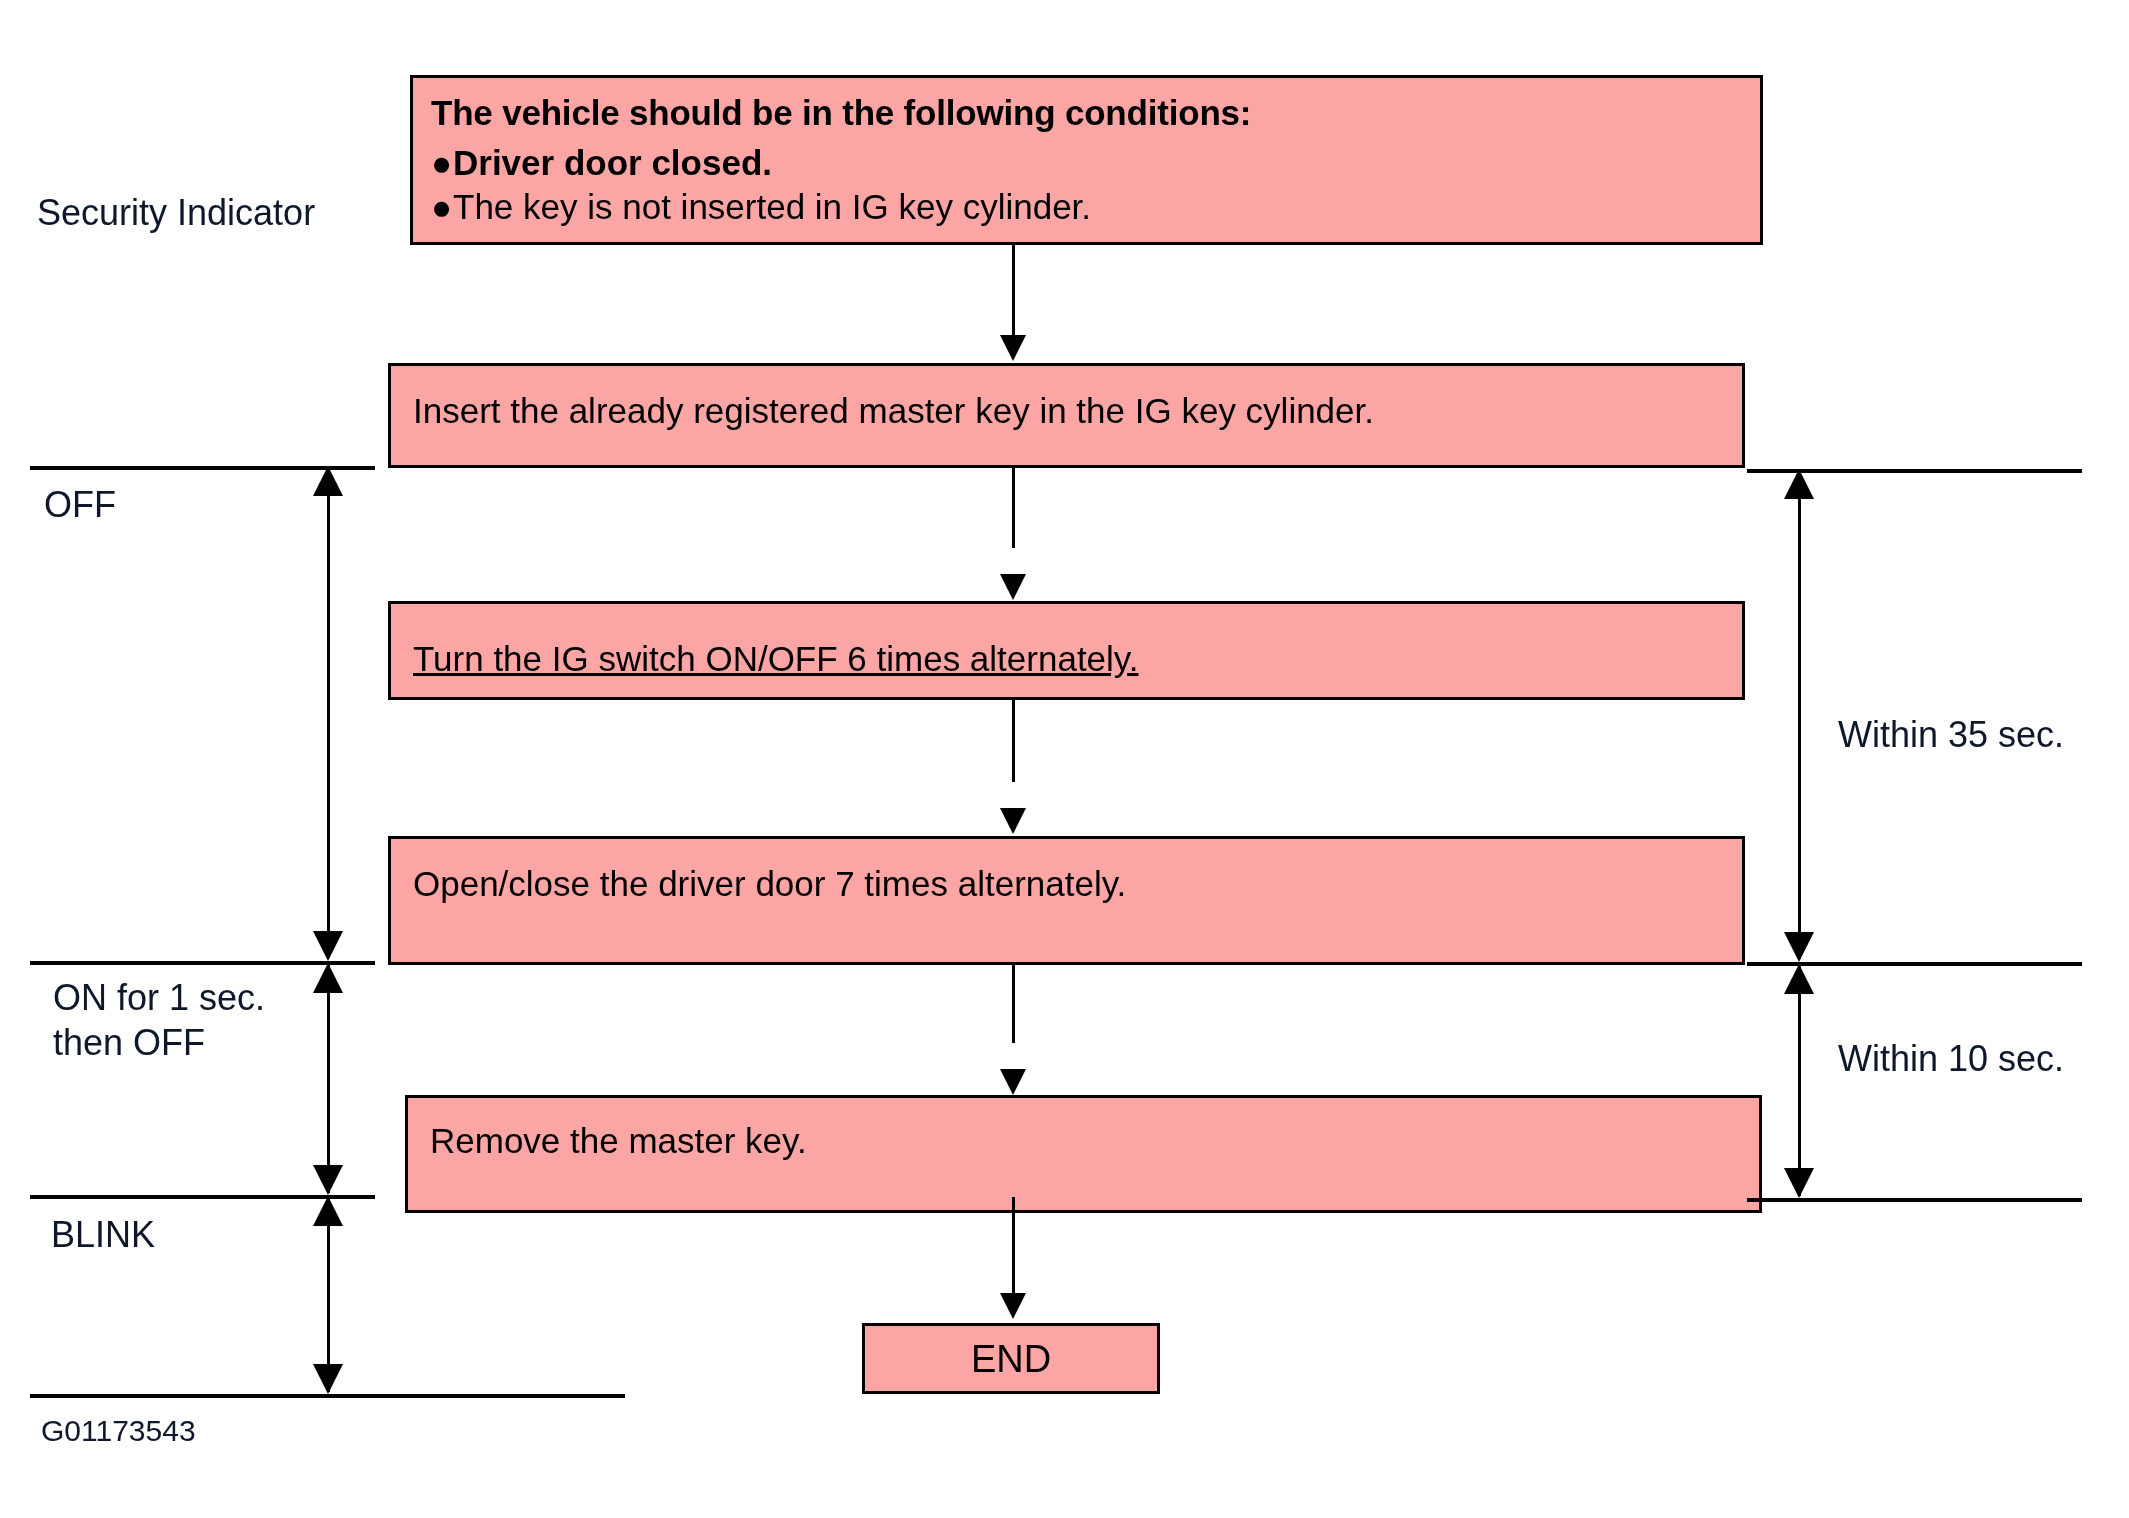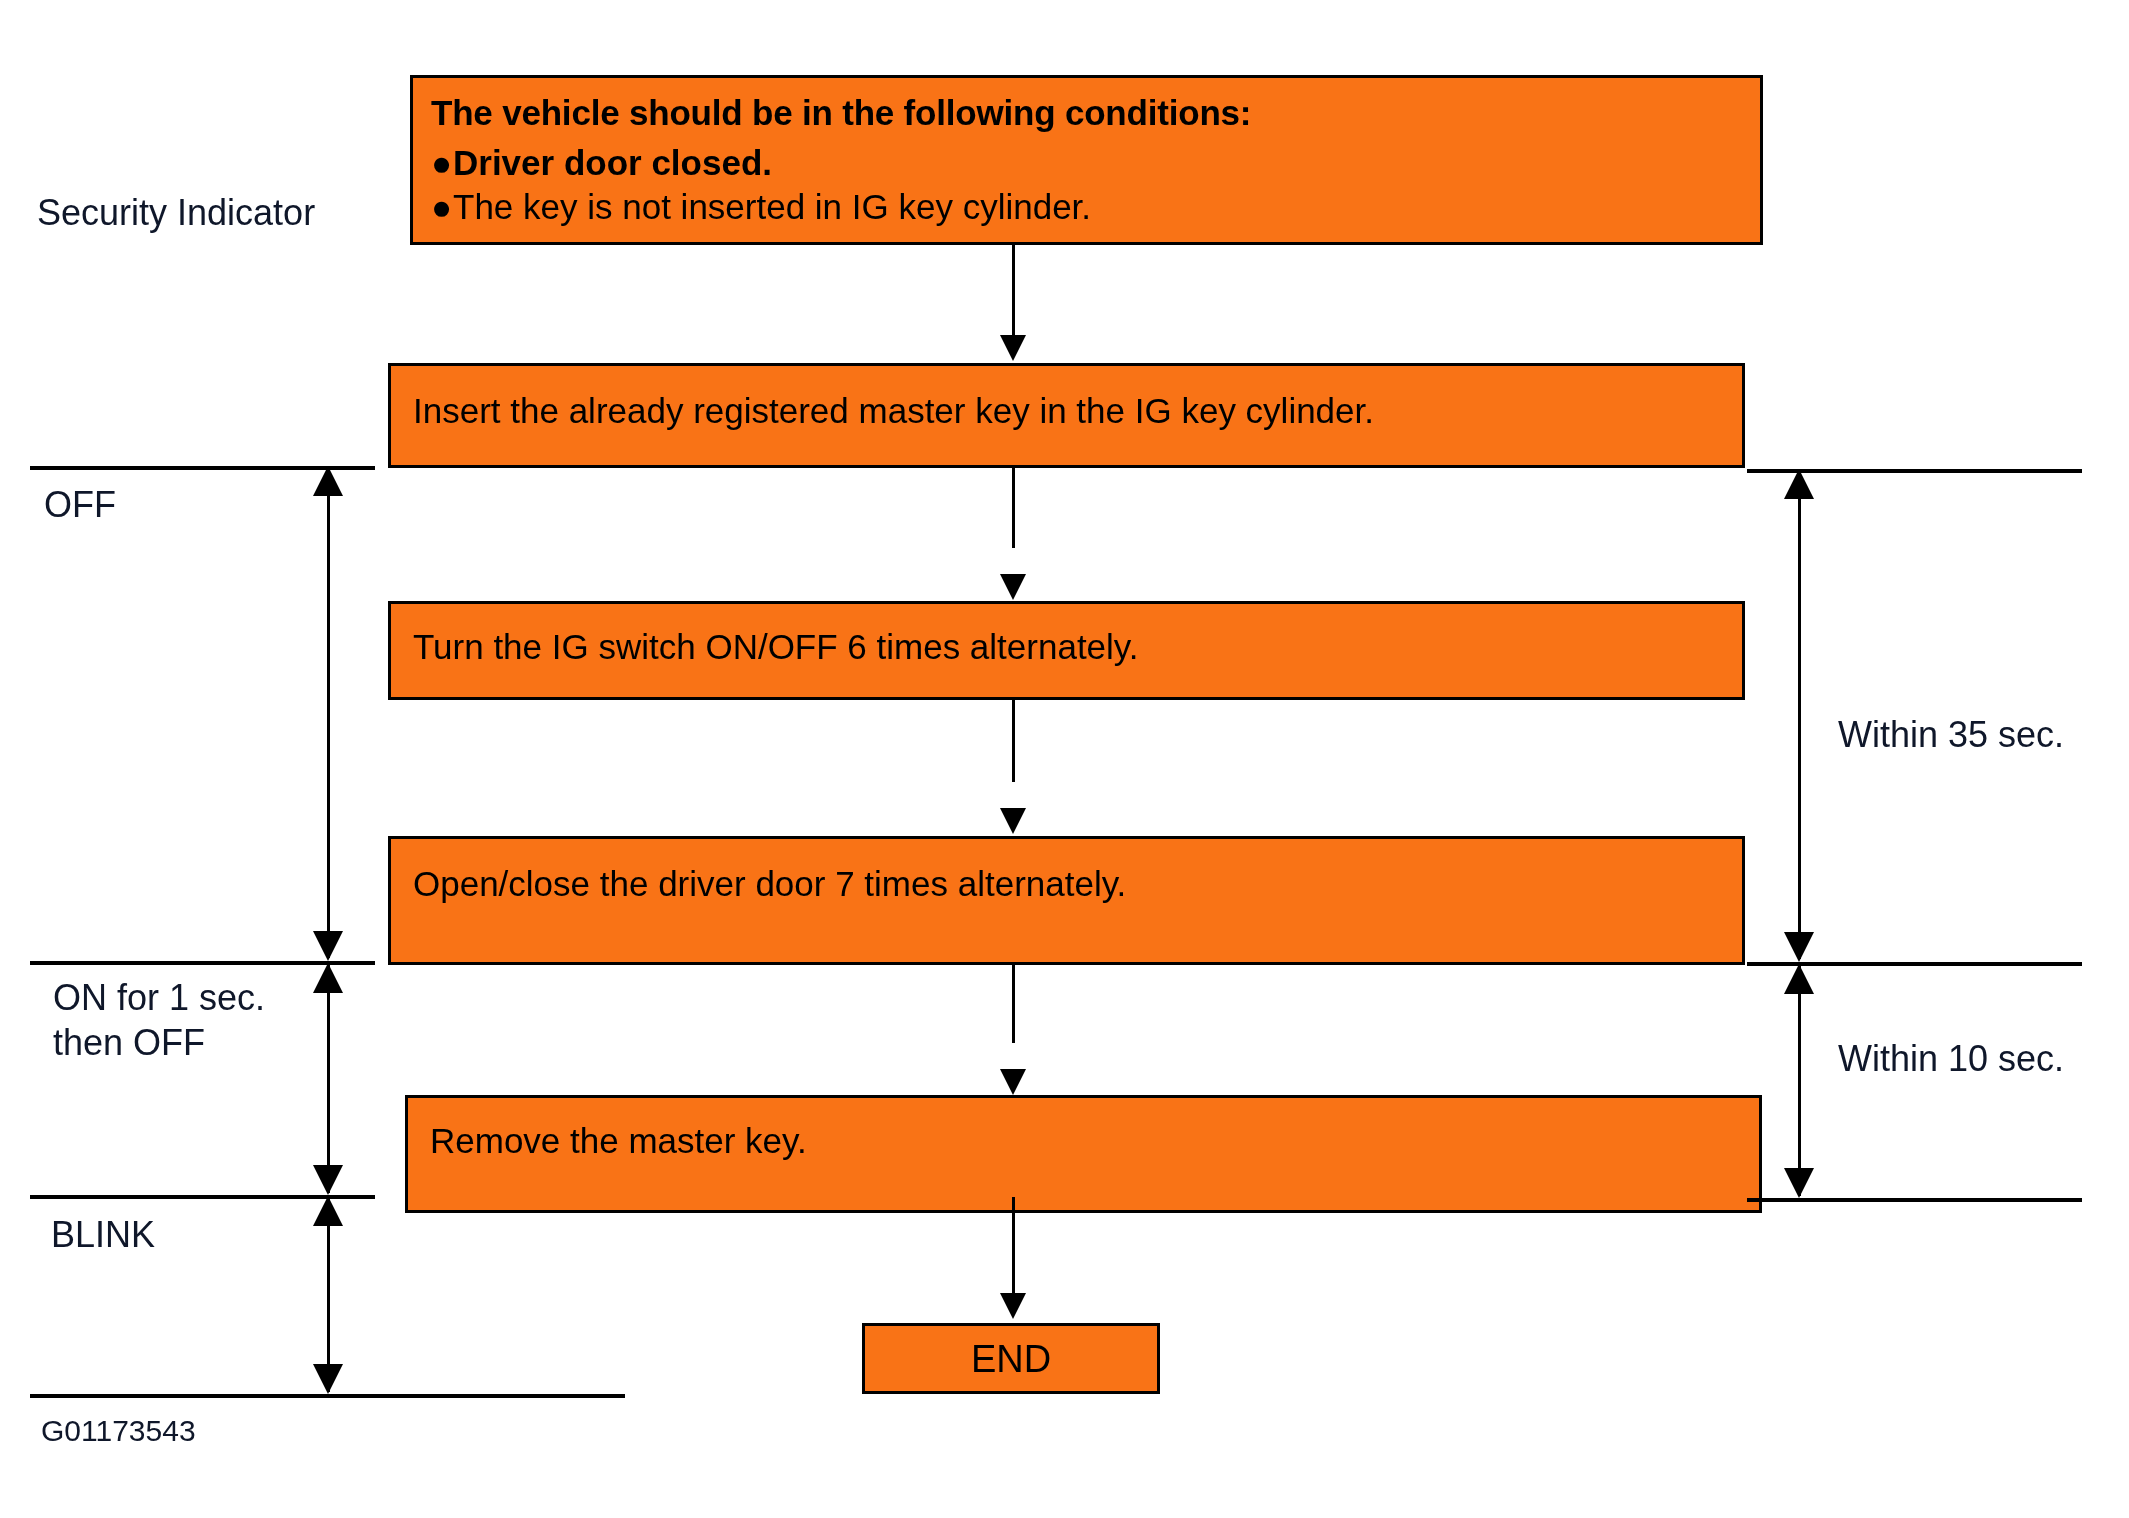--- a/index.html
+++ b/index.html
@@ -17,21 +17,21 @@
     height: 1518px;
     background: #ffffff;
     overflow: hidden;
   }
 
   
   .box {
     position: absolute;
     box-sizing: border-box;
     border: 3px solid #000;
-    background: #f97316;
+    background: #fca5a5;
   }
   .box-text {
     position: absolute;
     font-size: 35px;
     line-height: 1.32;
     color: #000;
     white-space: pre;
   }
   .cond-title {
     font-weight: bold;
@@ -143,21 +143,21 @@
   <div class="arrow-down sm" style="left:1000px; top:335px;"></div>
 
   <div class="box" style="left:388px; top:363px; width:1357px; height:105px;">
     <div class="box-text" style="left:22px; top:22px;">Insert the already registered master key in the IG key cylinder.</div>
   </div>
 
   <div class="vline-thin" style="left:1012px; top:468px; height:80px;"></div>
   <div class="arrow-down sm" style="left:1000px; top:574px;"></div>
 
   <div class="box" style="left:388px; top:601px; width:1357px; height:99px;">
-    <div class="box-text" style="left:22px; top:20px;">Turn the IG switch ON/OFF 6 times alternately.</div>
+    <div class="box-text" style="left:22px; top:32px;text-decoration:underline;">Turn the IG switch ON/OFF 6 times alternately.</div>
   </div>
 
   <div class="vline-thin" style="left:1012px; top:700px; height:82px;"></div>
   <div class="arrow-down sm" style="left:1000px; top:808px;"></div>
 
   <div class="box" style="left:388px; top:836px; width:1357px; height:129px;">
     <div class="box-text" style="left:22px; top:22px;">Open/close the driver door 7 times alternately.</div>
   </div>
 
   <div class="vline-thin" style="left:1012px; top:965px; height:78px;"></div>

